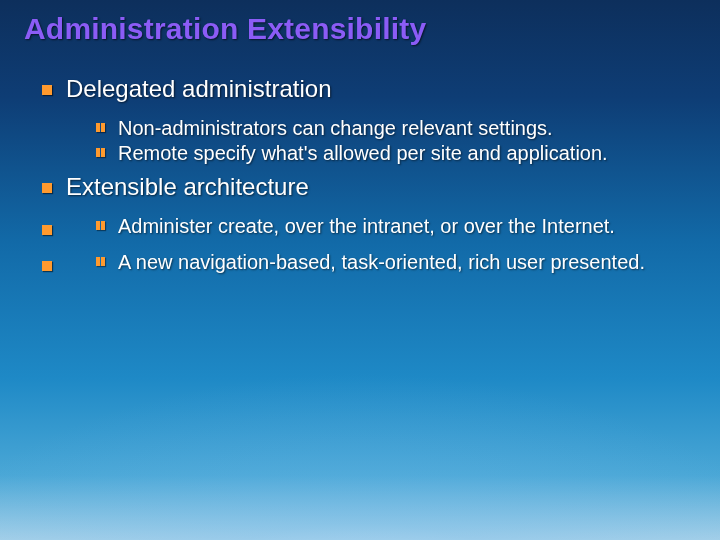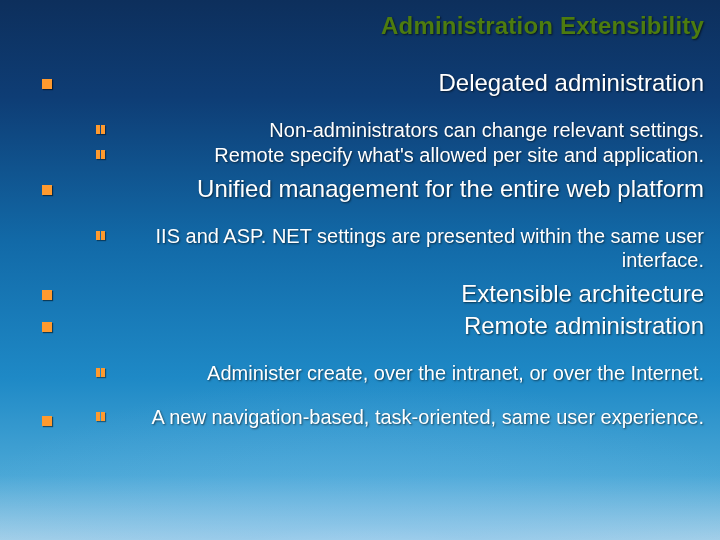--- a/index.html
+++ b/index.html
@@ -12,32 +12,30 @@
     color: #ffffff;
     position: relative;
   }
   .slide {
     width: 720px;
     height: 540px;
     padding: 12px 16px 10px 24px;
     position: relative;
   }
   .title {
-    font-size: 24px;
+    font-size: 30px;
     font-weight: bold;
-    color: #4d7c0f;
+    color: #8b5cf6;
     text-shadow: 1px 1px 2px rgba(0,0,0,0.6);
     margin-bottom: 28px;
     letter-spacing: 0.2px;
-    text-align: right;
   }
   ul.level1 {
     list-style: none;
     padding-left: 18px;
-    text-align: right;
   }
   ul.level1 > li {
     position: relative;
     padding-left: 24px;
     margin-bottom: 2px;
   }
   ul.level1 > li::before {
     content: "";
     position: absolute;
     left: 0;
@@ -49,21 +47,21 @@
   }
   .l1-text {
     font-size: 24px;
     color: #ffffff;
     text-shadow: 1px 1px 2px rgba(0,0,0,0.6);
     line-height: 1.25;
   }
   ul.level2 {
     list-style: none;
     padding-left: 30px;
-    margin-top: 20px;
+    margin-top: 12px;
     margin-bottom: 6px;
   }
   ul.level2 > li {
     position: relative;
     padding-left: 22px;
     margin-bottom: 1px;
   }
   ul.level2 > li::before {
     content: "";
     position: absolute;
@@ -95,44 +93,35 @@
       <ul class="level2">
         <li>
             <div class="l2-text">Non-administrators can change relevant settings.</div>
           </li>
         <li>
             <div class="l2-text">Remote specify what's allowed per site and application.</div>
           </li>
       </ul>
     </li>
 
-    <li>
-      <div class="l1-text">Unified management for the entire web platform</div>
-      <ul class="level2">
-        <li>
-            <div class="l2-text">IIS and ASP. NET settings are presented within the same user interface.</div>
-          </li>
-      </ul>
-    </li>
 
     <li>
       <div class="l1-text">Extensible architecture</div>
     </li>
 
     <li>
-      <div class="l1-text">Remote administration</div>
       <ul class="level2">
         <li>
             <div class="l2-text">Administer create, over the intranet, or over the Internet.</div>
           </li>
       </ul>
     </li>
 
     <li>
       <ul class="level2">
         <li>
-            <div class="l2-text">A new navigation-based, task-oriented, same user experience.</div>
+            <div class="l2-text">A new navigation-based, task-oriented, rich user presented.</div>
           </li>
       </ul>
     </li>
 
   </ul>
 </div>
 
 </body></html>

